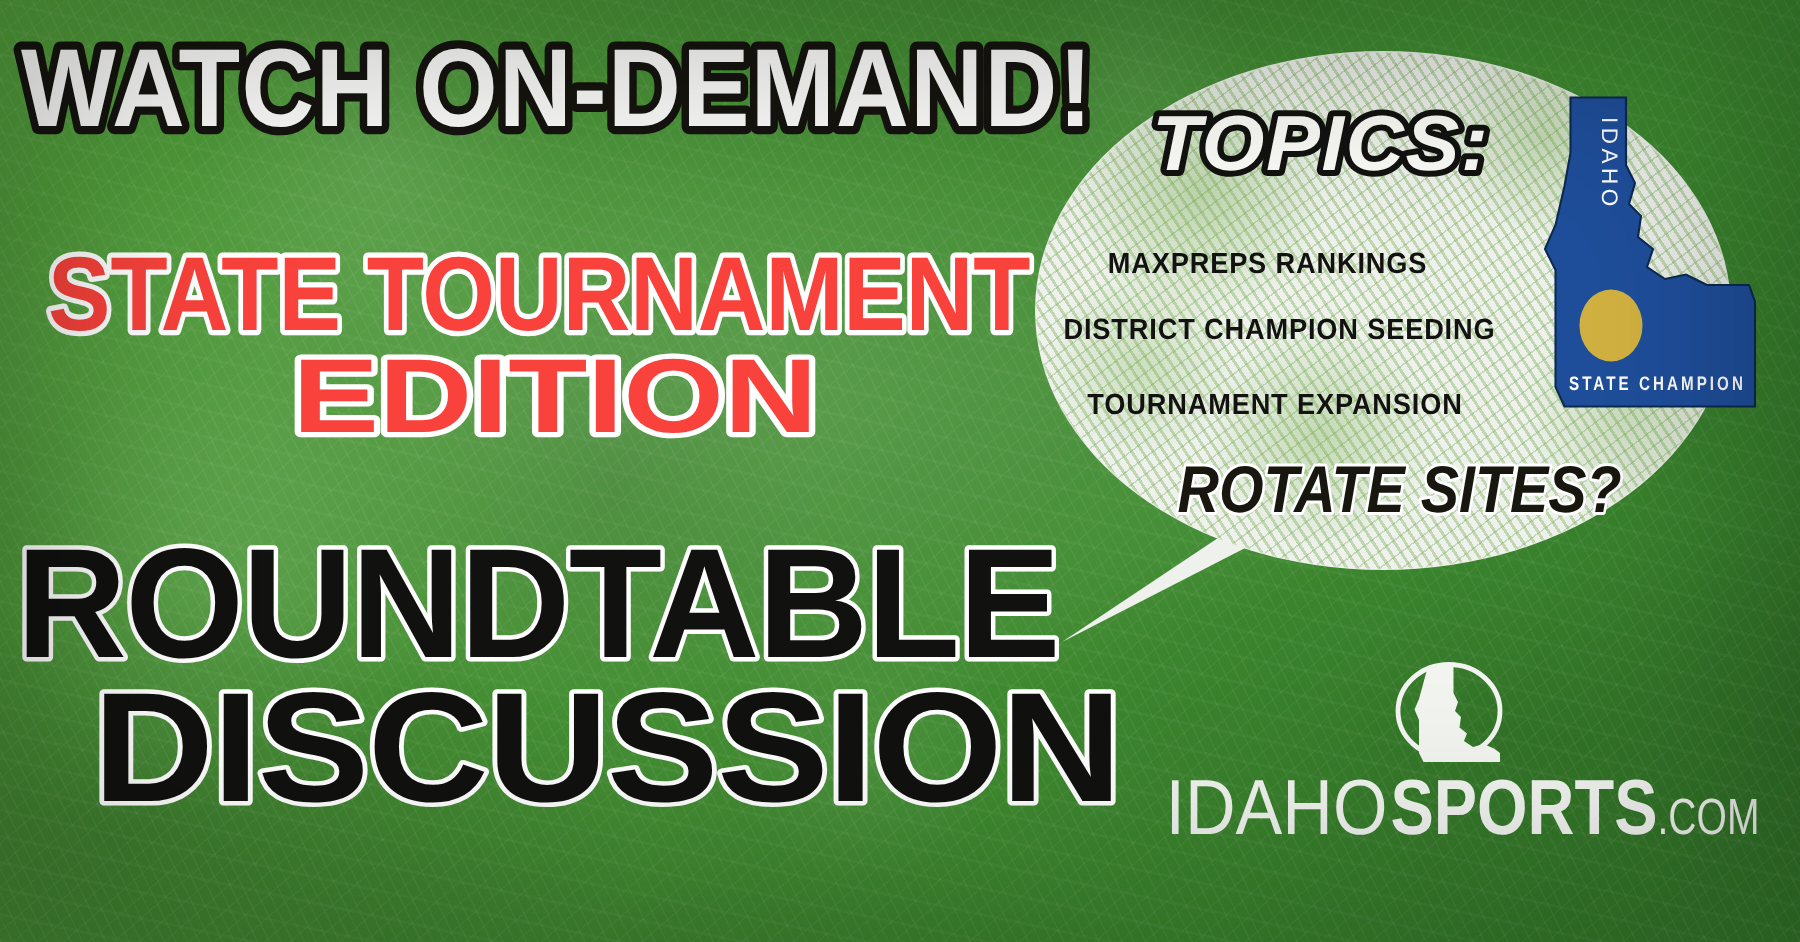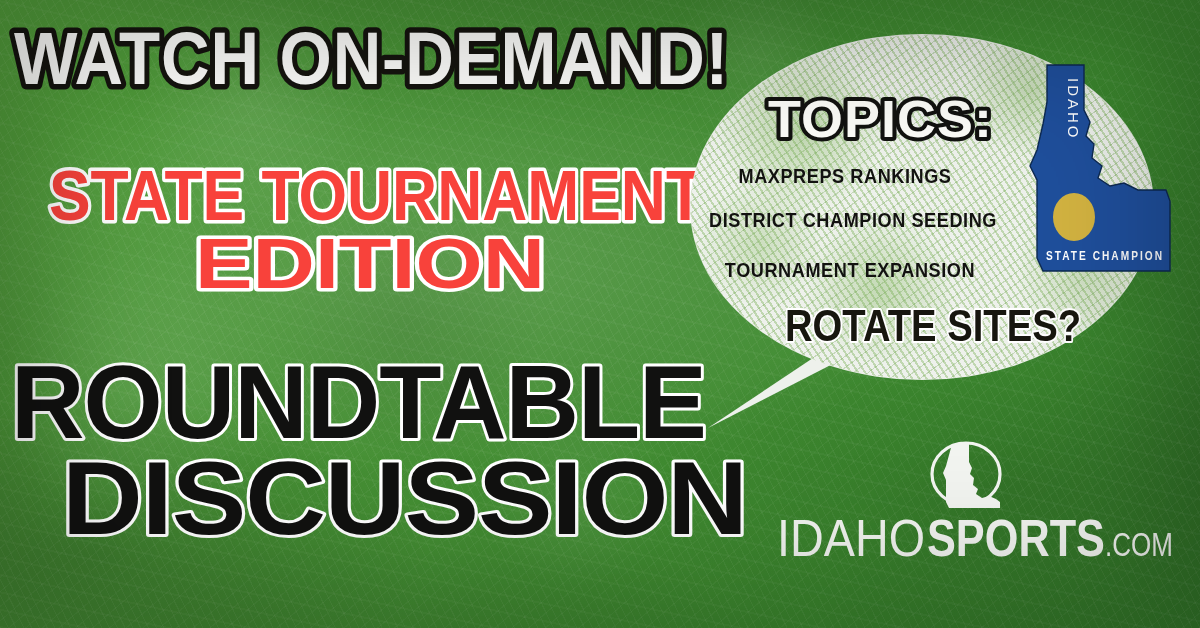--- a/index.html
+++ b/index.html
@@ -50,21 +50,21 @@
   #watch svg{ width:100%; height:100%; overflow:visible; }
   .chalkWhite{
     font-family:"Liberation Sans", sans-serif;
     font-weight:bold; fill:#fdfdfb;
     stroke:#15140f; stroke-width:11px; paint-order:stroke fill;
     stroke-linejoin:round;
     letter-spacing:1px;
   }
 
   
-  #stateT{ position:absolute; left:49px; top:158px; width:660px; height:78px; }
+  #stateT{ position:absolute; left:32px; top:158px; width:660px; height:78px; }
   #editionT{ position:absolute; left:40px; top:226px; width:660px; height:74px; }
   #stateT svg, #editionT svg { width:100%; height:100%; overflow:visible; }
   .redOut{
     font-family:"Liberation Sans", sans-serif;
     font-weight:bold; fill:#f8423b;
     stroke:#ffffff; stroke-width:7px; paint-order:stroke fill;
     stroke-linejoin:round;
   }
 
   
@@ -95,21 +95,21 @@
       radial-gradient(circle at 22% 28%, rgba(120,175,80,.42), transparent 17%),
       radial-gradient(circle at 68% 19%, rgba(120,175,80,.34), transparent 14%),
       radial-gradient(circle at 38% 66%, rgba(120,175,80,.38), transparent 18%),
       radial-gradient(circle at 79% 62%, rgba(120,175,80,.30), transparent 15%),
       radial-gradient(circle at 14% 55%, rgba(120,175,80,.30), transparent 13%);
     opacity:.95;
   }
 
   
   #bubbleContent{ position:absolute; left:690px; top:10px; width:500px; height:425px; }
-  #topicsHdr{ position:absolute; left:78px; top:80px; width:230px; height:60px; }
+  #topicsHdr{ position:absolute; left:78px; top:56px; width:230px; height:60px;font-style:italic; }
   #topicsHdr svg{ width:100%; height:100%; overflow:visible; }
   .topicsTxt{
     font-family:"Liberation Sans", sans-serif;
     font-weight:bold; fill:#fcfcf8;
     stroke:#121210; stroke-width:8px; paint-order:stroke fill;
     stroke-linejoin:round; letter-spacing:1px;
   }
   .topicItem{
     position:absolute;
     font-family:"Liberation Sans", sans-serif;
@@ -119,21 +119,21 @@
     color:#121210;
     white-space:nowrap;
     transform:scaleX(.93);
     transform-origin:center;
     text-shadow:0 0 1px rgba(255,255,255,.45);
   }
   #topic0{ left:0; top:155px; width:310px; text-align:center; }
   #topic1{ left:0; top:199px; width:326px; text-align:center; }
   #topic2{ left:0; top:249px; width:320px; text-align:center; }
 
-  #rotate{ position:absolute; left:95px; top:288px; width:300px; height:54px; }
+  #rotate{ position:absolute; left:95px; top:288px; width:300px; height:54px;font-style:italic; }
   #rotate svg{ width:100%; height:100%; overflow:visible; }
   .rotateTxt{
     font-family:"Liberation Sans", sans-serif;
     font-weight:bold; fill:#17160f;
     stroke:#ffffff; stroke-width:4px; paint-order:stroke fill;
     stroke-linejoin:round; letter-spacing:0px;
   }
 
   
   #idahoGfx{ position:absolute; left:1006px; top:62px; width:170px; height:216px; }

